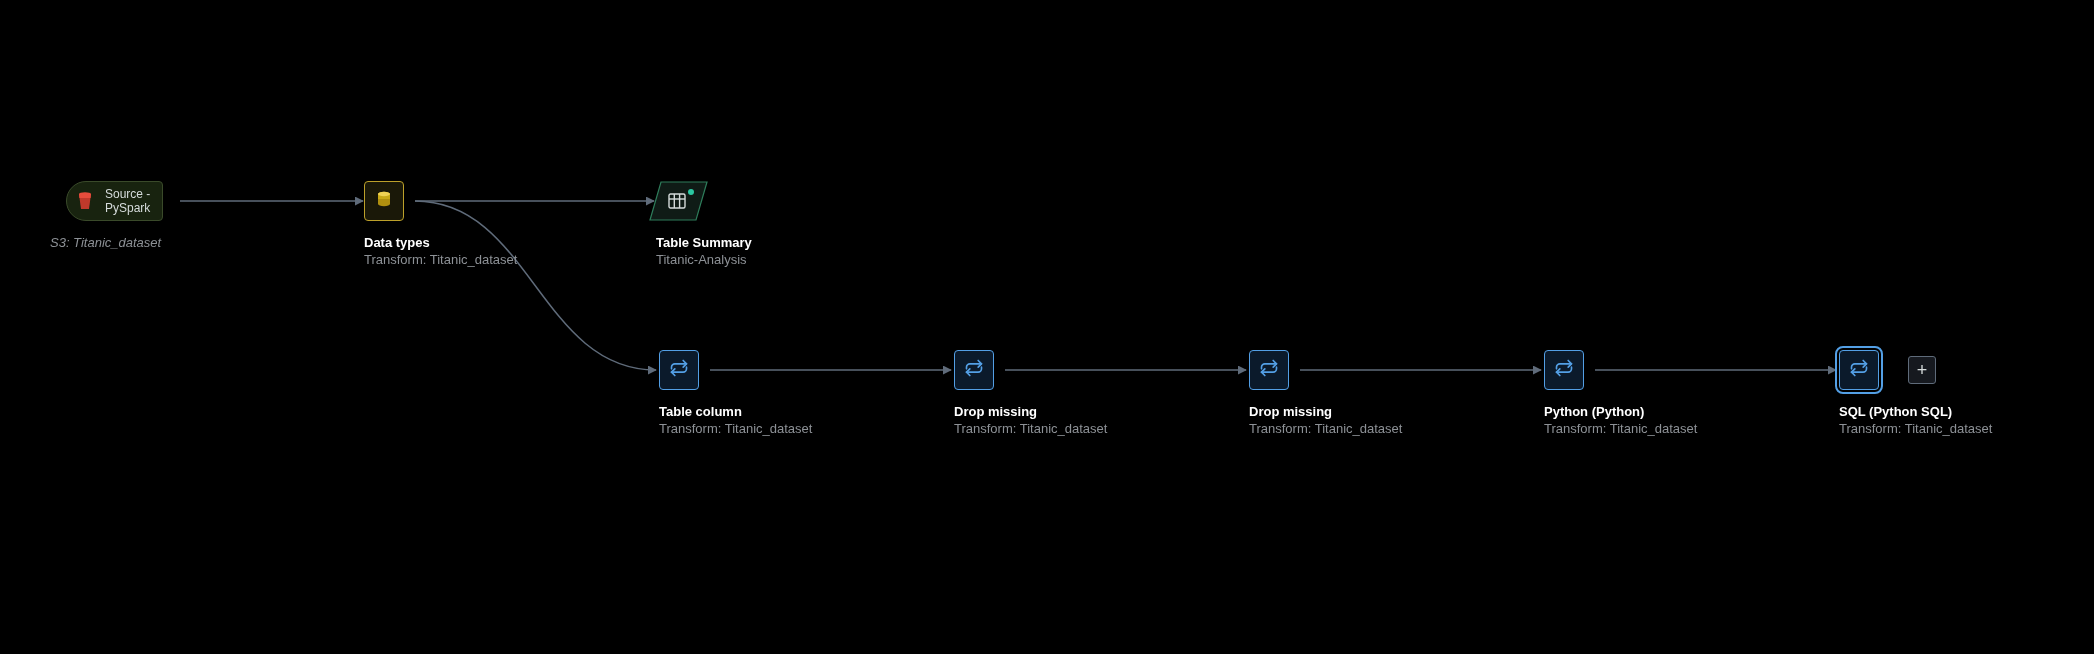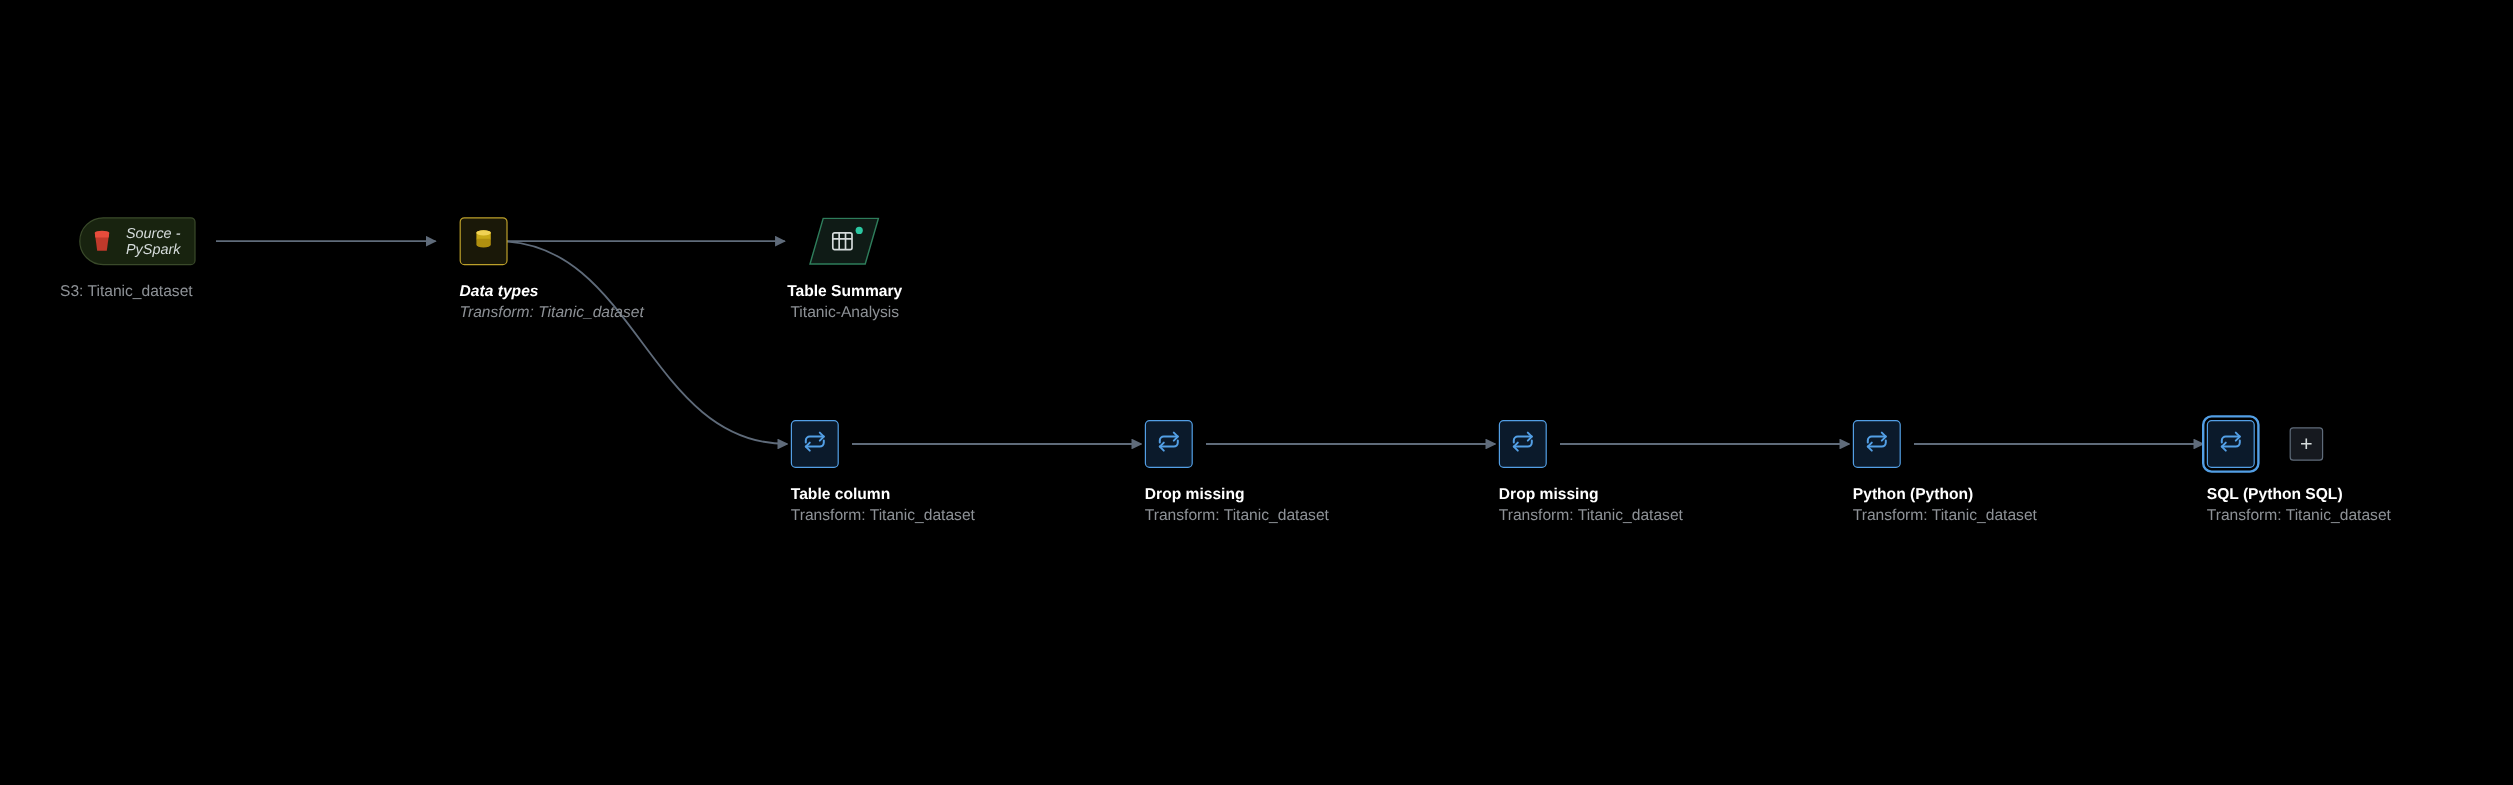--- a/index.html
+++ b/index.html
@@ -53,21 +53,20 @@
   
   .source-pill {
     display: flex;
     align-items: center;
     height: 40px;
     border-radius: 20px 4px 4px 20px;
     border: 1px solid #3a4a2a;
     background: #18230f;
     padding: 0 12px 0 6px;
     gap: 8px;
-    font-style: italic;
   }
   .source-pill .glyph {
     width: 24px;
     height: 24px;
     display: flex;
     align-items: center;
     justify-content: center;
   }
   .source-pill .txt {
     font-size: 12px;
@@ -145,39 +144,39 @@
         <path d="M5 4 L17 4 L15 19 L7 19 Z" fill="#c0392b"></path>
         <path d="M5 4 L17 4 L16.6 8 L5.4 8 Z" fill="#e74c3c"></path>
         <ellipse cx="11" cy="4" rx="6" ry="1.8" fill="#e74c3c"></ellipse>
       </svg>
     </span>
     <span class="txt">
       <span>Source -</span><br>
       <span>PySpark</span>
     </span>
   </div>
-  <div class="subtitle" style="margin-top:14px; margin-left:-16px;">S3: Titanic_dataset</div>
-</div>
-
-<div class="node" style="left:383px; top:181px;font-style:italic;">
+  <div class="subtitle" style="margin-top:14px; margin-left:-16px;font-style:italic;">S3: Titanic_dataset</div>
+</div>
+
+<div class="node" style="left:364px; top:181px;">
   <div class="node-box yellow">
     <span>
       <svg width="20" height="20" viewBox="0 0 20 20">
         <ellipse cx="10" cy="5" rx="6" ry="2.2" fill="#e4c132"></ellipse>
         <path d="M4 5 v5 a6 2.2 0 0 0 12 0 v-5" fill="#c9a917"></path>
         <path d="M4 10 v5 a6 2.2 0 0 0 12 0 v-5" fill="#b08f0f"></path>
         <ellipse cx="10" cy="5" rx="6" ry="2.2" fill="#f0d254"></ellipse>
       </svg>
     </span>
   </div>
   <div class="title">Data types</div>
   <div class="subtitle">Transform: Titanic_dataset</div>
 </div>
 
-<div class="node" style="left:656px; top:181px;align-items:center;">
+<div class="node" style="left:656px; top:181px;">
   <div class="summary-box">
     <svg width="60" height="40" viewBox="0 0 60 40" style="left:-7px;">
       <polygon points="12,1 58,1 47,39 1,39" fill="#0f1b16" stroke="#2e7d5b" stroke-width="1.2"></polygon>
       <g transform="translate(20,13)">
         <rect x="0" y="0" width="16" height="14" rx="1.5" fill="none" stroke="#d5dbdb" stroke-width="1.4"></rect>
         <line x1="0" y1="5" x2="16" y2="5" stroke="#d5dbdb" stroke-width="1.4"></line>
         <line x1="5.3" y1="0" x2="5.3" y2="14" stroke="#d5dbdb" stroke-width="1.4"></line>
         <line x1="10.6" y1="0" x2="10.6" y2="14" stroke="#d5dbdb" stroke-width="1.4"></line>
       </g>
       <circle cx="42" cy="11" r="3" fill="#2bc7a1"></circle>

